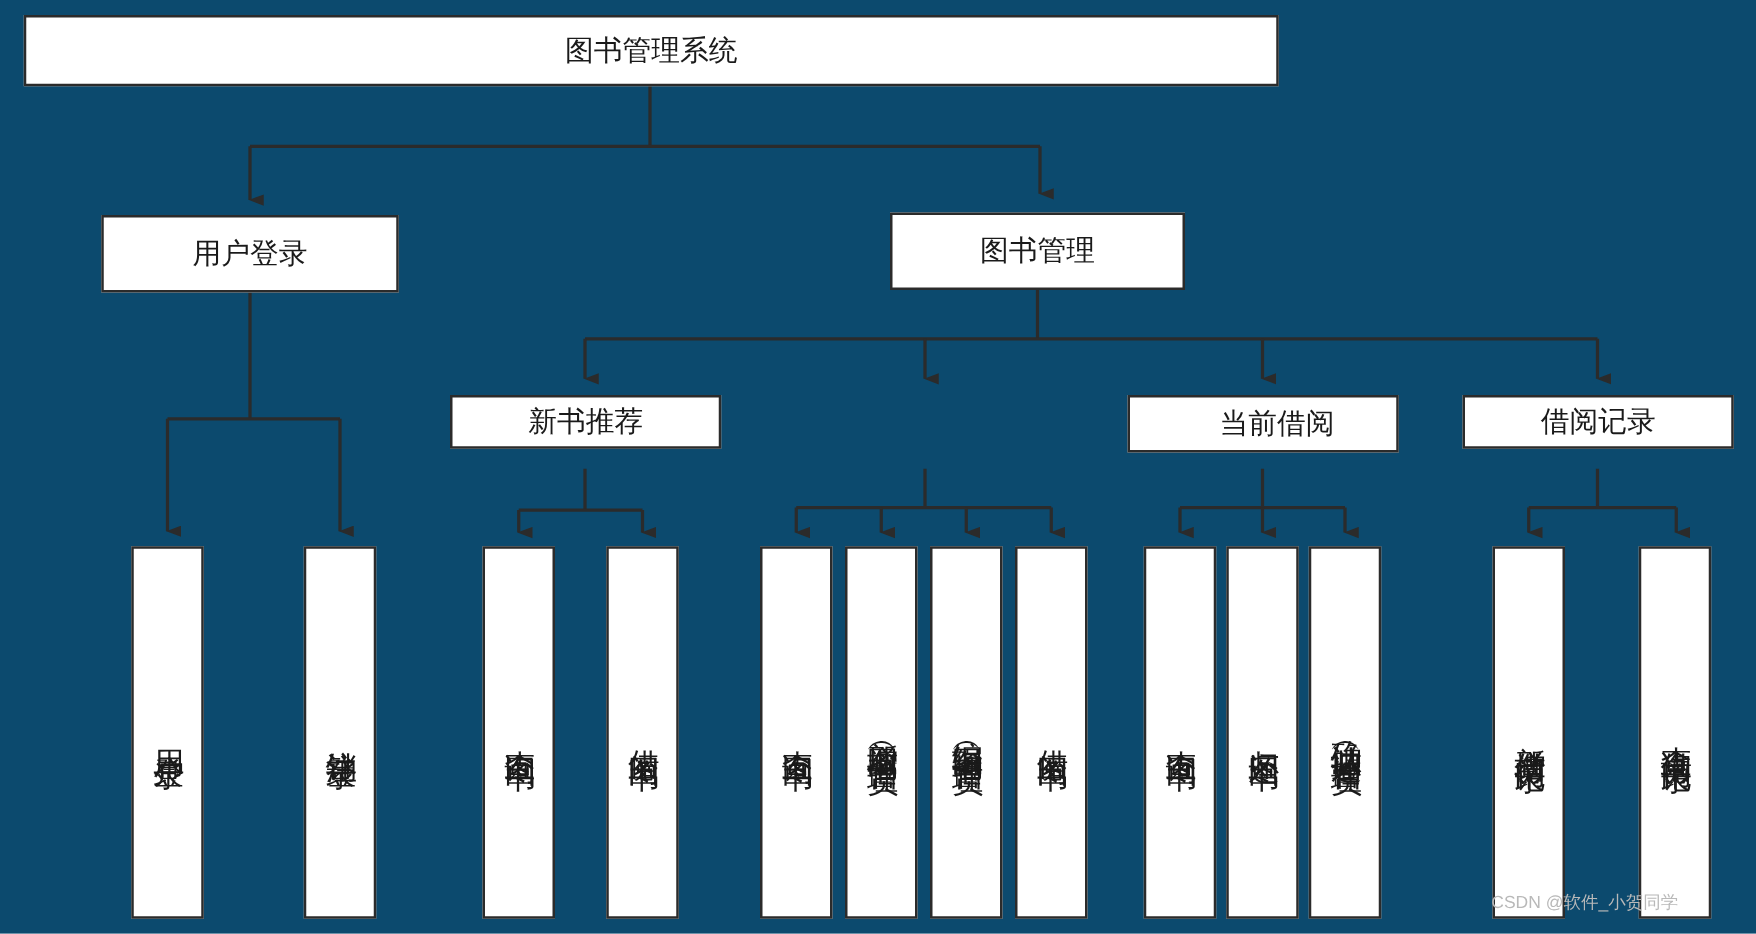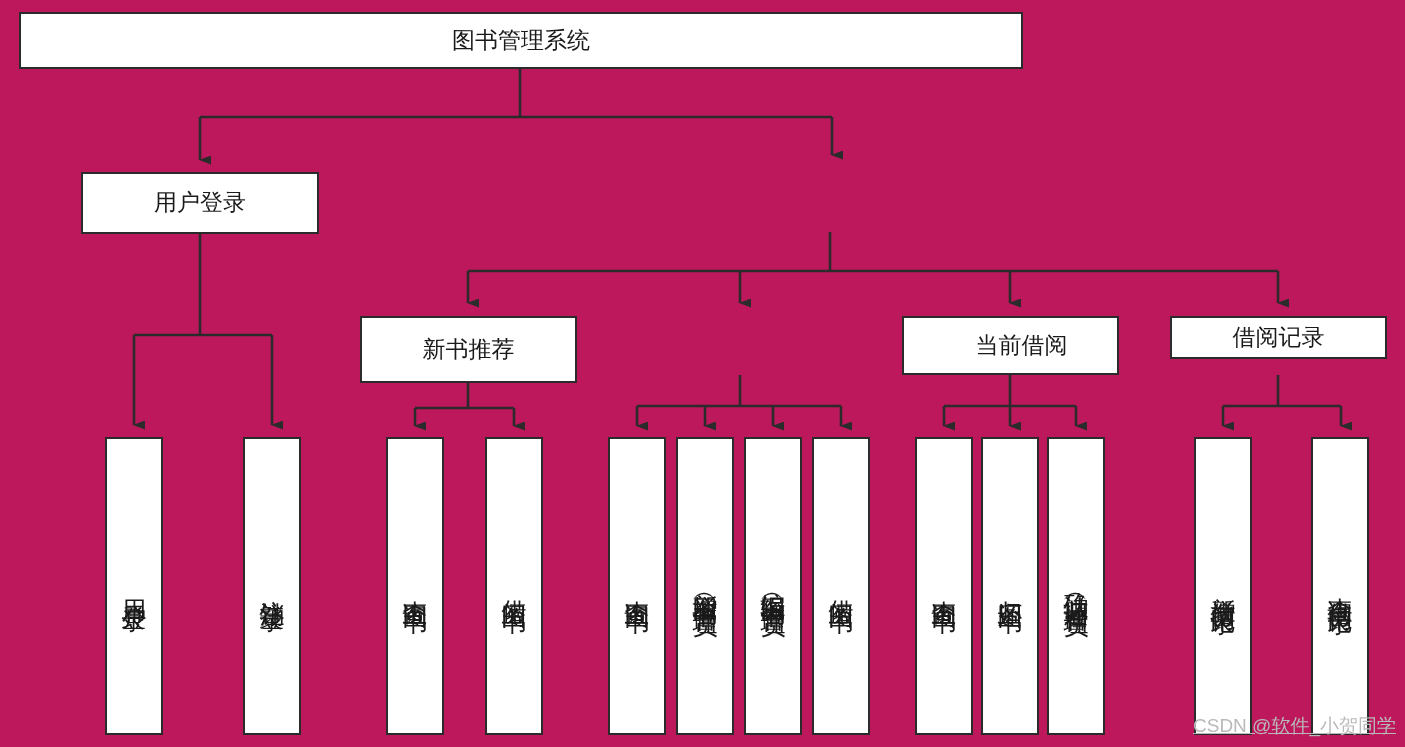--- a/index.html
+++ b/index.html
@@ -7,21 +7,21 @@
     padding: 0;
     background: #ffffff;
   }
   body {
     font-family: "Liberation Sans", "DejaVu Sans", sans-serif;
   }
   #canvas {
     position: relative;
     width: 1405px;
     height: 747px;
-    background: #be185d;
+    background: #0c4a6e;
     overflow: hidden;
   }
   svg#wires {
     position: absolute;
     left: 0;
     top: 0;
     width: 1405px;
     height: 747px;
   }
   .node {
@@ -51,24 +51,23 @@
     writing-mode: vertical-rl;
     text-orientation: upright;
     font-size: 25px;
     letter-spacing: 3px;
     line-height: 1;
     max-height: 100%;
   }
   .watermark {
     position: absolute;
     color: #b9b9b9;
-    font-size: 19px;
+    font-size: 14px;
     white-space: nowrap;
     pointer-events: none;
-    text-decoration: underline;
   }
 </style>
 </head>
 <body>
 
 <div id="canvas">
 
   <svg id="wires" viewBox="0 0 1405 747">
     <defs>
       <marker id="arrow" markerWidth="10" markerHeight="12" refX="4.5" refY="11" orient="auto" markerUnits="userSpaceOnUse">
@@ -120,27 +119,30 @@
   </svg>
 
   <div class="node horiz" style="left:19px; top:12px; width:1004px; height:57px;">
     <span class="node-label">图书管理系统</span>
   </div>
 
   <div class="node horiz" style="left:81px; top:172px; width:238px; height:62px;">
     <span class="node-label">用户登录</span>
   </div>
 
-
-  <div class="node horiz" style="left:360px; top:316px; width:217px; height:67px;">
+  <div class="node horiz" style="left:712px; top:170px; width:236px; height:62px;">
+    <span class="node-label">图书管理</span>
+  </div>
+
+  <div class="node horiz" style="left:360px; top:316px; width:217px; height:43px;">
     <span class="node-label">新书推荐</span>
   </div>
 
 
-  <div class="node horiz" style="left:902px; top:316px; width:217px; height:59px;padding-left:22px;">
+  <div class="node horiz" style="left:902px; top:316px; width:217px; height:46px;padding-left:22px;">
     <span class="node-label">当前借阅</span>
   </div>
 
   <div class="node horiz" style="left:1170px; top:316px; width:217px; height:43px;">
     <span class="node-label">借阅记录</span>
   </div>
 
   <div class="node vert" style="left:105px; top:437px; width:58px; height:298px;">
     <span class="node-label">用户登录</span>
   </div>

